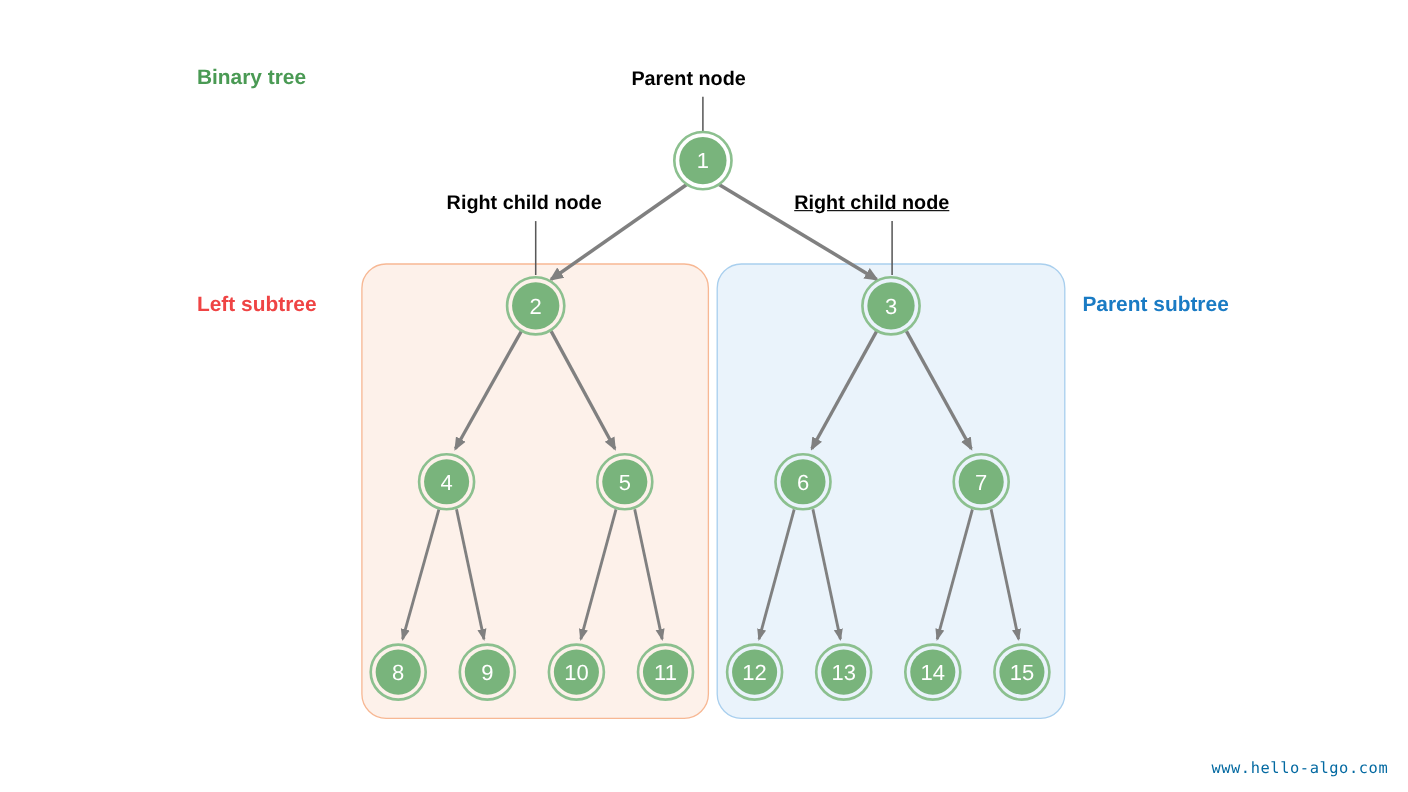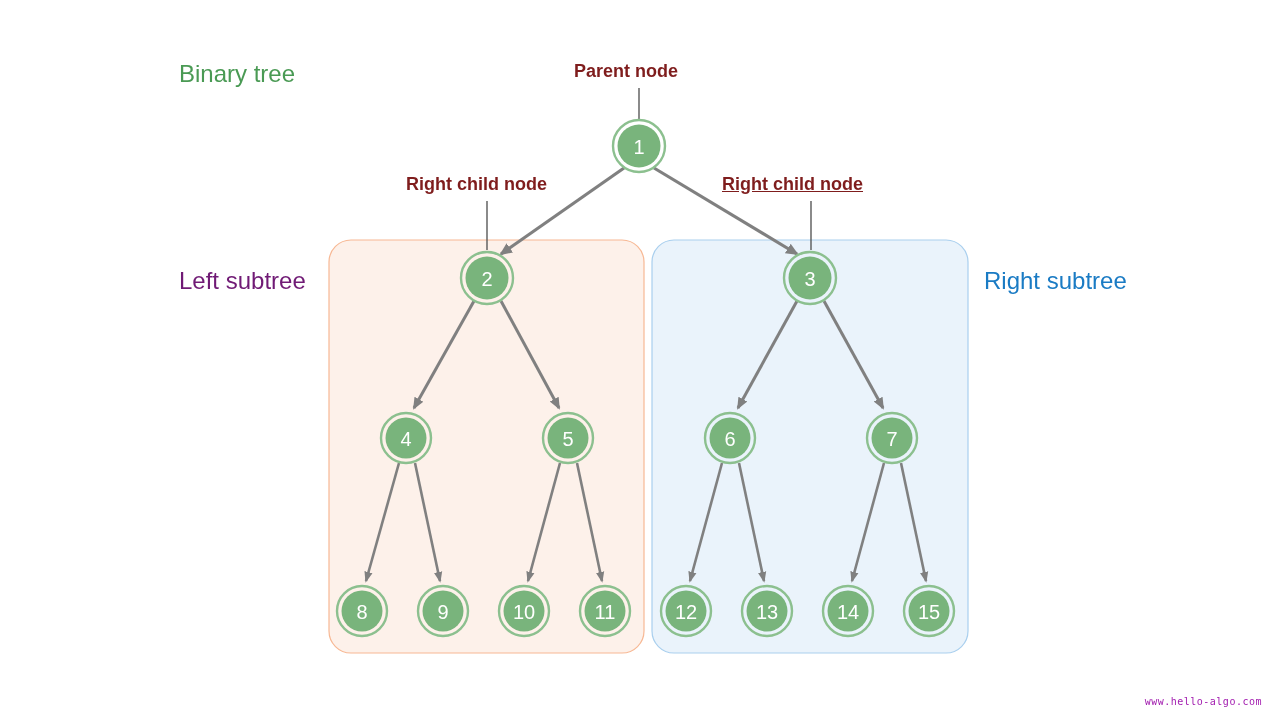--- a/index.html
+++ b/index.html
@@ -18,67 +18,67 @@
   #diagram {
     position: absolute;
     left: 0;
     top: 0;
     width: 1280px;
     height: 720px;
   }
   .box-label {
     position: absolute;
     font-family: "Liberation Sans", sans-serif;
-    font-weight: normal;
-    font-size: 24px;
+    font-weight: bold;
+    font-size: 19px;
     white-space: nowrap;
   }
   .title-label {
     left: 179px;
     top: 60px;
     color: #4a9a54;
   }
   .left-subtree-label {
     left: 179px;
     top: 267px;
-    color: #701a75;
+    color: #ef4444;
   }
   .right-subtree-label {
     left: 984px;
     top: 267px;
     color: #1a7bc4;
   }
   .node-label {
     position: absolute;
     font-family: "Liberation Sans", sans-serif;
     font-weight: bold;
     font-size: 18px;
-    color: #7f1d1d;
+    color: #000000;
     white-space: nowrap;
   }
   .parent-node-label {
     left: 574px;
     top: 61px;
   }
   .left-child-label {
     left: 406px;
     top: 174px;
   }
   .right-child-label {
     left: 722px;
     top: 174px;
     text-decoration: underline;
   }
   .watermark {
     position: absolute;
     right: 18px;
     bottom: 13px;
     font-family: "DejaVu Sans Mono", monospace;
-    font-size: 10px;
-    color: #a21caf;
+    font-size: 14px;
+    color: #0369a1;
     letter-spacing: 0.5px;
     white-space: nowrap;
   }
   .tree-node-value {
     font-family: "Liberation Sans", sans-serif;
     font-size: 20px;
     fill: #ffffff;
     text-anchor: middle;
     dominant-baseline: central;
   }
@@ -205,21 +205,21 @@
       <g>
         <circle cx="929" cy="611" r="25" fill="none" stroke="#8cc08f" stroke-width="2.4"></circle>
         <circle cx="929" cy="611" r="20.5" fill="#79b47c"></circle>
         <text class="tree-node-value" x="929" y="612">15</text>
       </g>
     </g>
   </svg>
 
   <div class="box-label title-label">Binary tree</div>
   <div class="box-label left-subtree-label">Left subtree</div>
-  <div class="box-label right-subtree-label">Right subtree</div>
+  <div class="box-label right-subtree-label">Parent subtree</div>
 
   <div class="node-label parent-node-label">Parent node</div>
   <div class="node-label left-child-label">Right child node</div>
   <div class="node-label right-child-label">Right child node</div>
 
   <div class="watermark">www.hello-algo.com</div>
 
 </div>
 
 </body></html>

